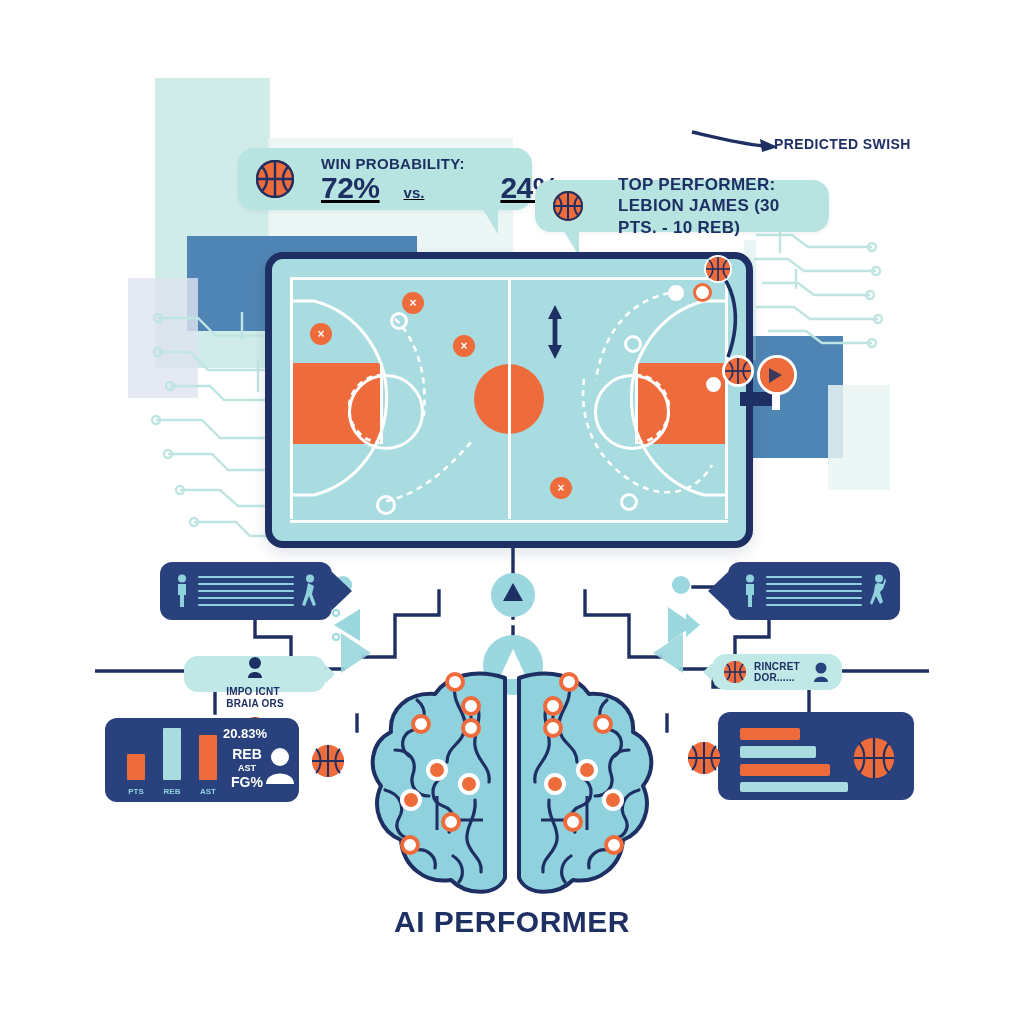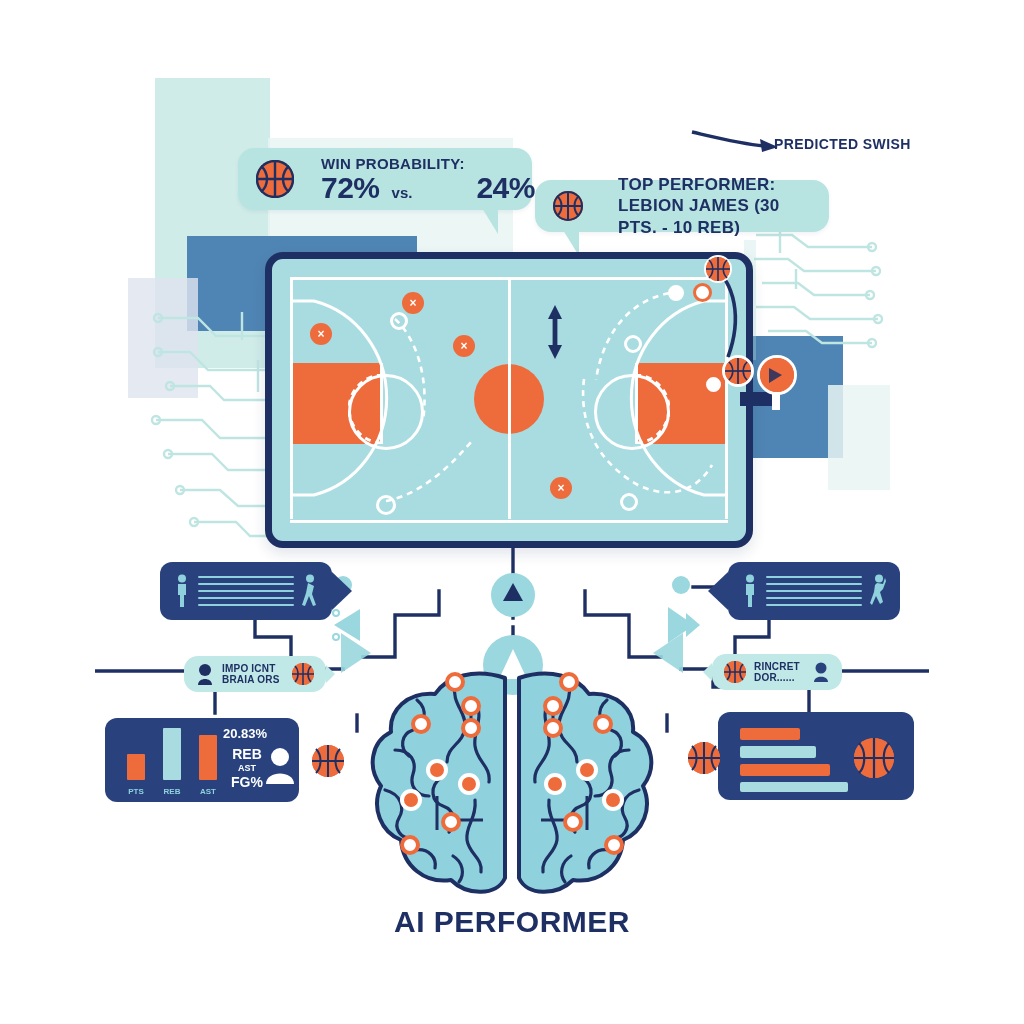--- a/index.html
+++ b/index.html
@@ -163,21 +163,21 @@
           <circle cx="19" cy="19" r="18"></circle>
           <path d="M19 1 V37"></path>
             <path d="M1 19 H37"></path>
           <path d="M5 6 C13 13 13 25 5 32"></path>
           <path d="M33 6 C25 13 25 25 33 32"></path>
         </g>
       </svg>
     </div>
     <div style="display:flex;flex-direction:column;justify-content:center;flex:1;margin-left:15px;">
       <div class="bub-label cap">WIN PROBABILITY:</div>
-      <div style="display:flex;align-items:baseline;gap:12px;">
+      <div style="display:flex;align-items:baseline;gap:24px;text-decoration:underline;">
         <span class="bub-label big">72%</span>
         <span class="vs">vs.</span>
         <span class="bub-label big" style="margin-left:52px;">24%</span>
       </div>
     </div>
     <div class="tail" style="right:34px;"></div>
   </div>
 
   <div class="bubble" style="left:535px;top:180px;width:258px;height:52px;gap:35px;">
     <div class="ball" style="width:30px;height:30px;">
@@ -395,21 +395,21 @@
         <i></i>
         <i></i>
         <i></i>
     </div>
     <svg class="fig" viewBox="0 0 16 34">
       <circle cx="9" cy="4.5" r="4" fill="#8fd2dd"></circle>
       <path d="M7 9 L13 10 L15 4 L16 7 L13 15 L10 18 L13 28 L10 30 L6 22 L2 31 L0 29 L4 18 L5 11 Z" fill="#8fd2dd"></path>
     </svg>
   </div>
 
-  <div class="pill" style="left:184px;top:656px;width:142px;">
+  <div class="pill" style="left:184px;top:656px;width:142px;flex-direction:column;">
     <svg style="width:18px;height:22px;flex:none;" viewBox="0 0 18 22">
       <circle cx="9" cy="7" r="6" fill="#1e2f63"></circle>
       <path d="M2 22 C2 14 16 14 16 22 Z" fill="#1e2f63"></path>
     </svg>
     <div style="flex:1;">
       <div class="pill-text">IMPO ICNT</div>
       <div class="pill-text">BRAIA ORS</div>
     </div>
     <div class="ball" style="width:22px;height:22px;">
       <svg viewBox="0 0 22 22" style="position:absolute;inset:0;">

